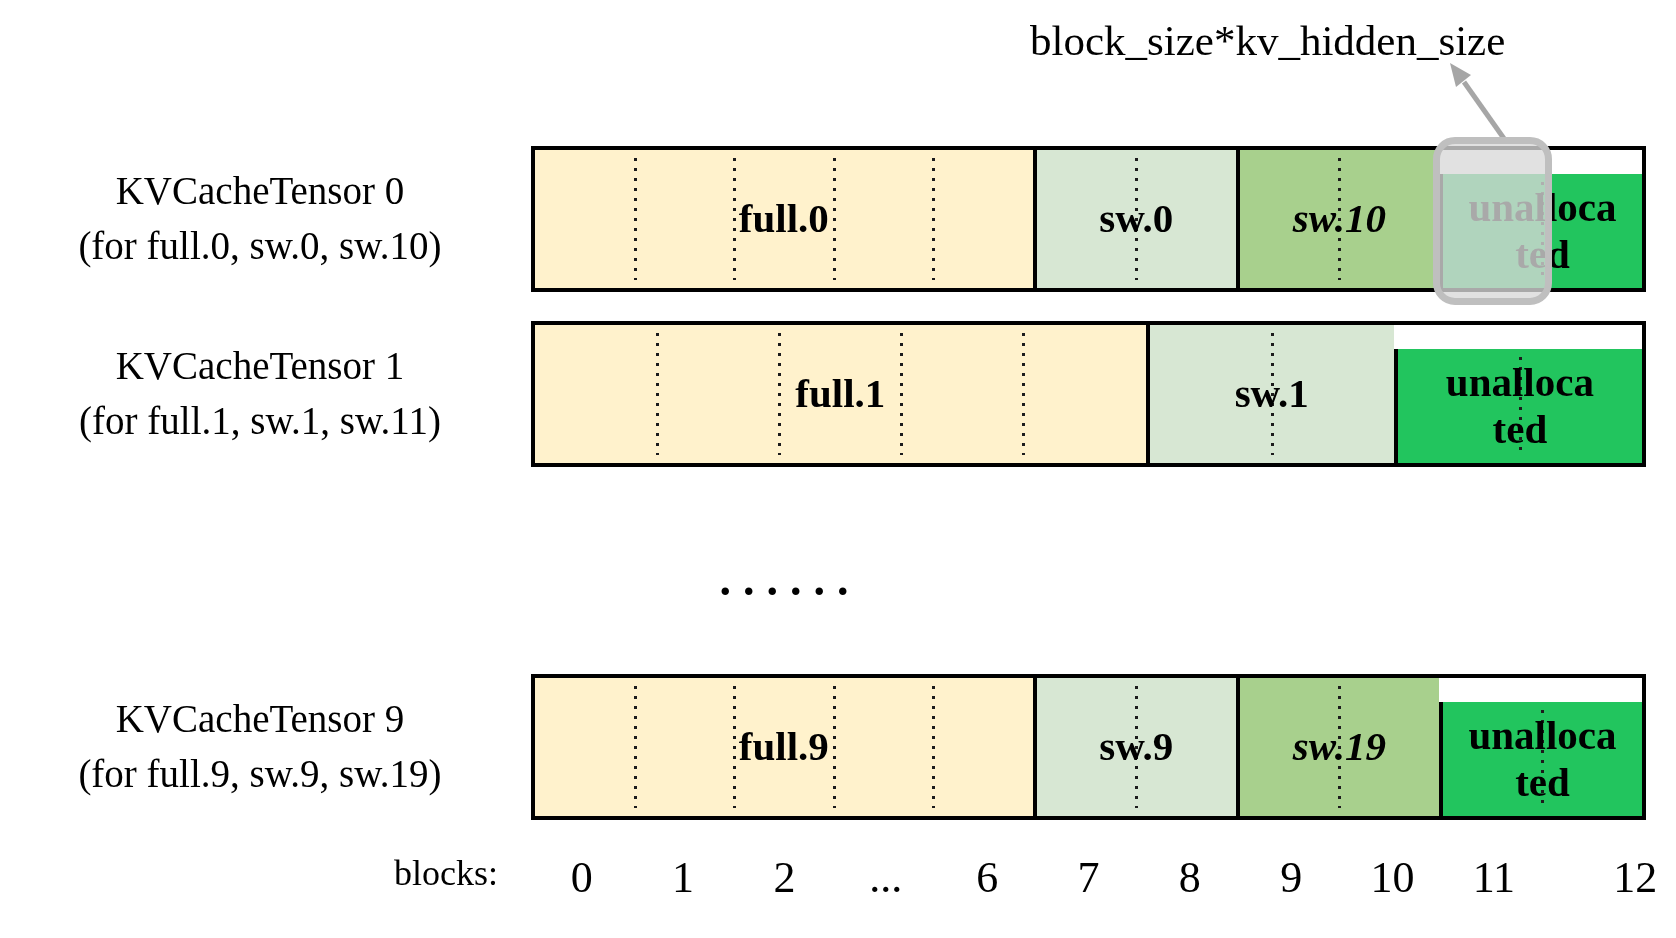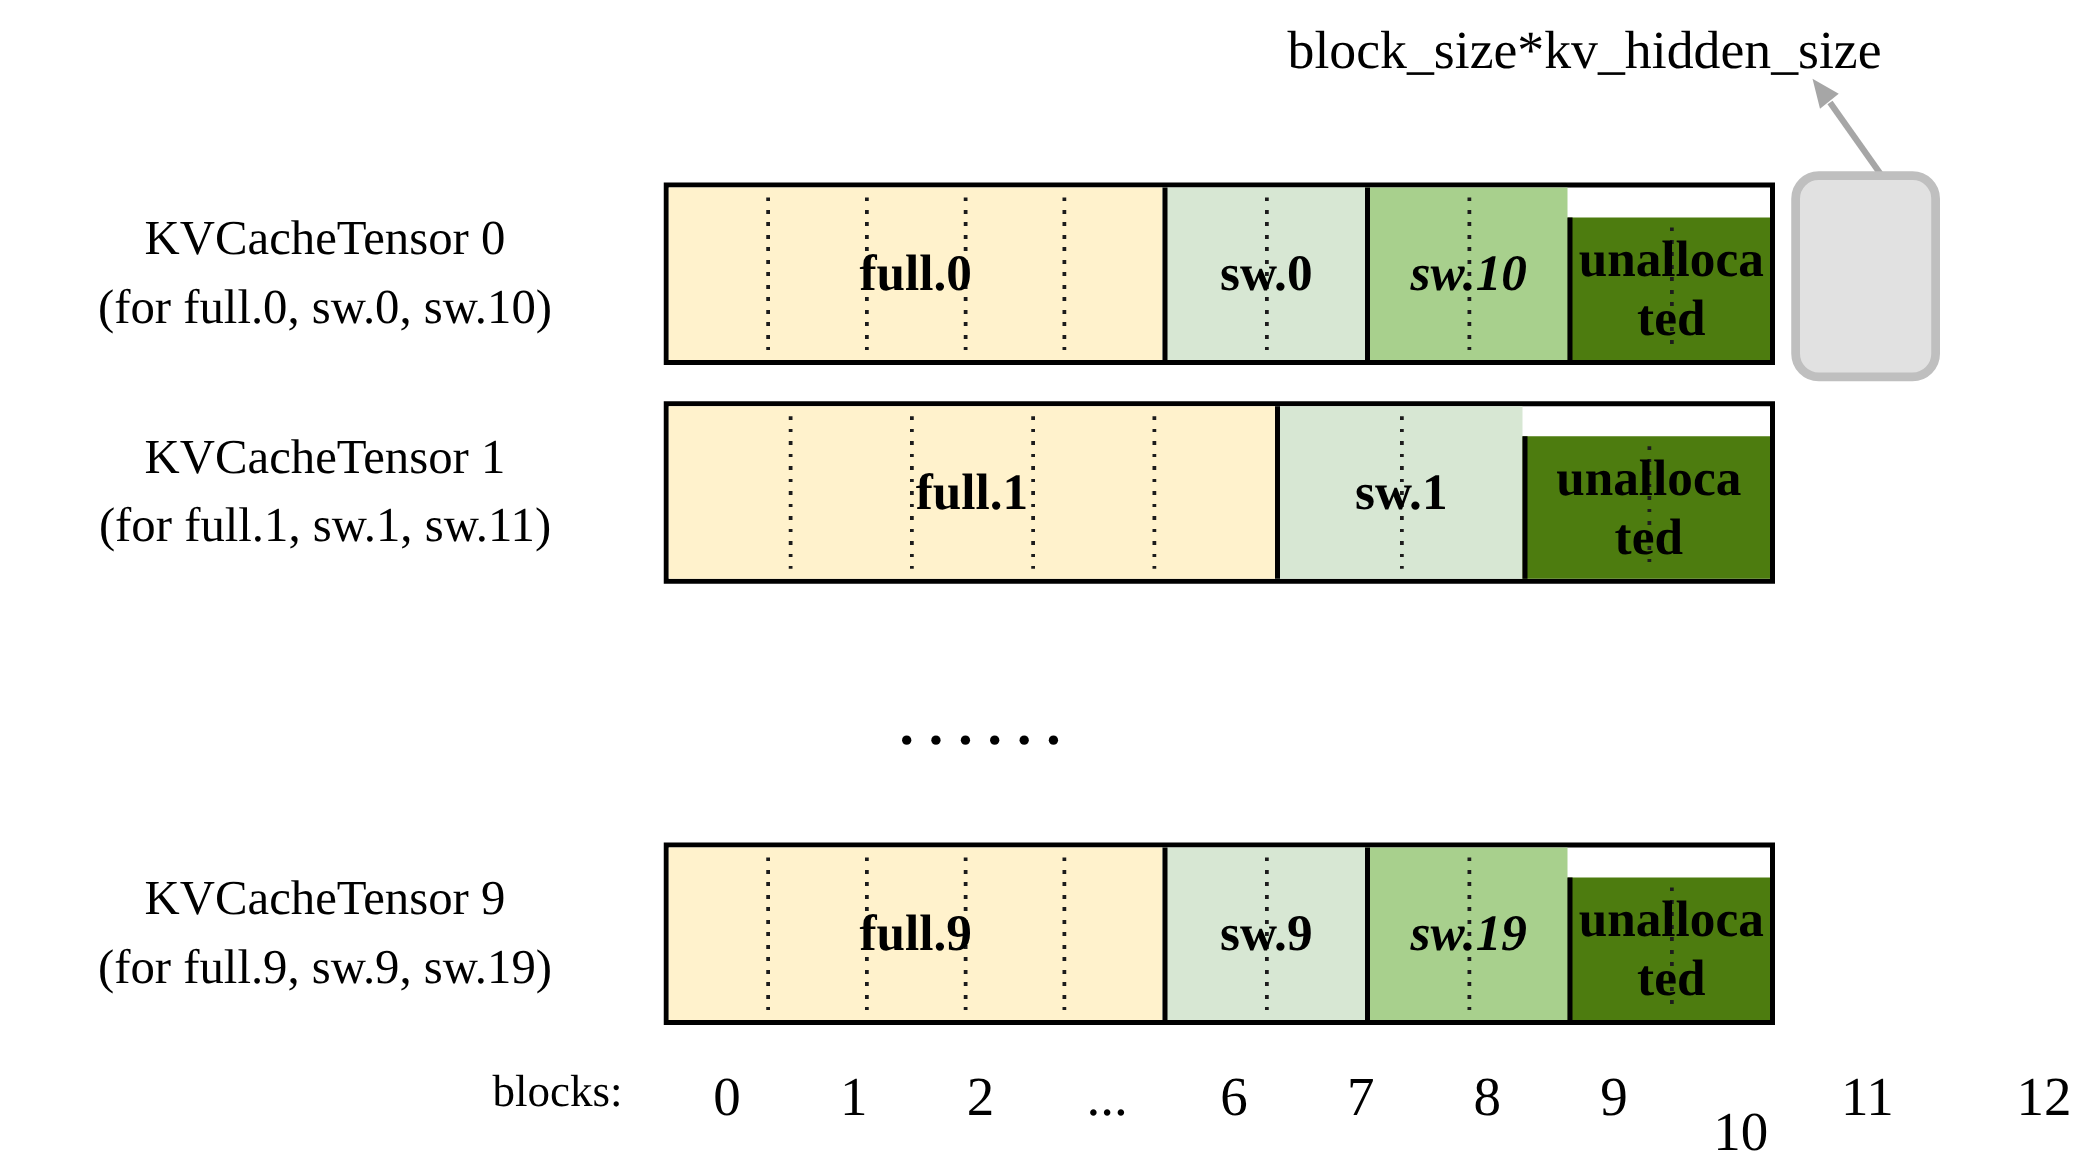--- a/index.html
+++ b/index.html
@@ -21,33 +21,33 @@
   .row { position:absolute; left:0; width:1676px; height:146px; }
   .row-0 { top:146px;padding-left:32px; } .row-1 { top:321px;border-radius:32px; } .row-9 { top:674px; }
 
   .row-label {
     position:absolute; left:20px; top:0; width:480px; height:146px;
     display:flex; flex-direction:column; justify-content:center; align-items:center;
     font-size:39px; line-height:1.4; text-align:center; white-space:nowrap;
   }
 
   .bar {
-    position:absolute; left:531px; top:0; width:889px; height:146px;
+    position:absolute; left:531px; top:0; width:1115px; height:146px;
     border:4px solid #000; display:flex; background:#fff;
   }
   .seg {
     position:relative; display:flex; flex-direction:column;
     align-items:center; justify-content:center;
     font-weight:bold; font-size:41px; line-height:1.15;
   }
   .seg + .seg { border-left:4px solid #000; }
   .seg-full  { flex:5; background:#FFF2CC; }
   .seg-sw    { flex:2; background:#D7E7D3; }
   .seg-sw2   { flex:2; background:#A8D08D;font-style:italic; }
-  .seg-unalloc { flex:2; background:#4d7c0f;margin-top:24px; }
+  .seg-unalloc { flex:2; background:#22c55e;margin-top:24px; }
   .seg-label { position:relative; z-index:2; }
 
   .dotline {
     position:absolute; top:8px; bottom:8px; width:3px; z-index:1;
     background:repeating-linear-gradient(to bottom, #1c1c1c 0 3px, transparent 3px 10px);
   }
   .d20 { left:calc(20% - 1px); } .d40 { left:calc(40% - 1px); }
   .d60 { left:calc(60% - 1px); } .d80 { left:calc(80% - 1px); }
   .d50 { left:calc(50% - 1px); }
 
@@ -65,21 +65,21 @@
 
   
   .axis-label {
     position:absolute; left:280px; top:852px; width:218px;
     font-size:36px; text-align:right;
   }
   .axis { position:absolute; left:531px; top:852px; width:1115px; height:64px; font-size:44px; }
   .tick { position:absolute; top:0; transform:translateX(-50%); white-space:nowrap; }
   .t0 { left:4.545%; }  .t1 { left:13.636%; } .t2 { left:22.727%; }
   .t3 { left:31.818%; } .t4 { left:40.909%; } .t5 { left:50.0%; }
-  .t6 { left:59.09%; }  .t7 { left:68.18%; }  .t8 { left:77.27%;margin-top:28px; }
+  .t6 { left:59.09%; }  .t7 { left:68.18%; }  .t8 { left:77.27%; }
   .t9 { left:86.36%; }  .t10 { left:95.45%;margin-left:40px; }
 </style>
 </head>
 <body>
 
 <div class="page">
 
   <div class="annotation">block_size*kv_hidden_size</div>
   <svg class="arrow-svg" viewBox="0 0 150 100" xmlns="http://www.w3.org/2000/svg">
     <line x1="85" y1="85" x2="44" y2="27" stroke="#A6A6A6" stroke-width="5"></line>

